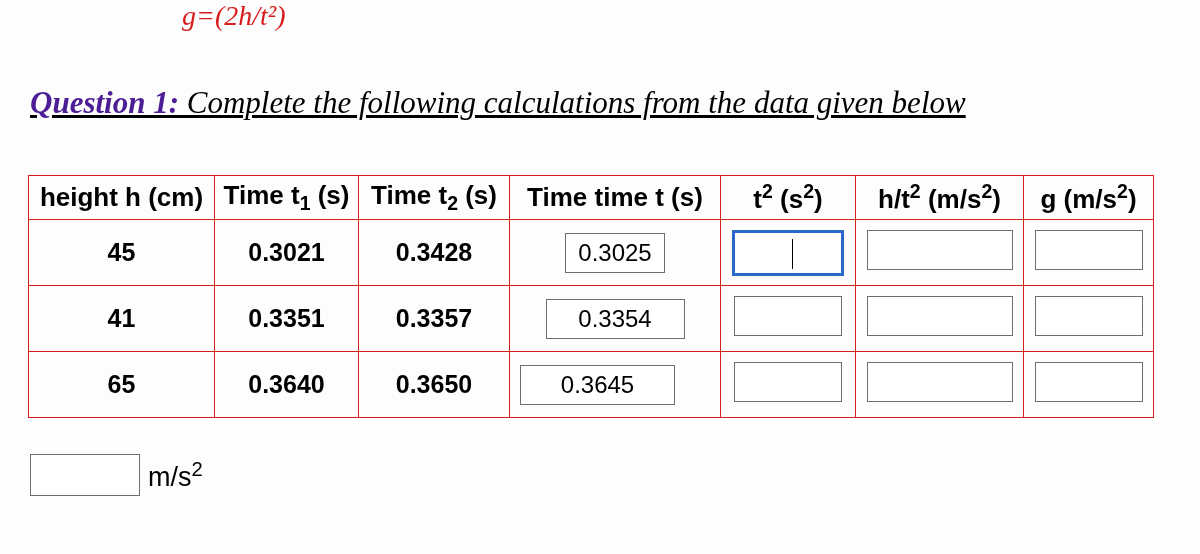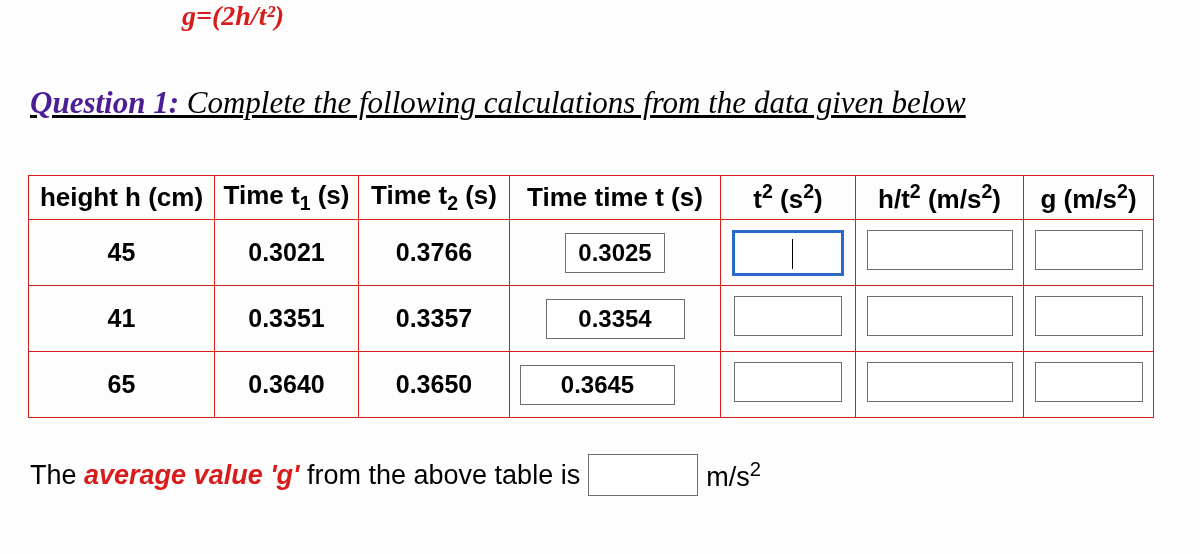--- a/index.html
+++ b/index.html
@@ -11,21 +11,21 @@
       height: 554px;
       position: relative;
       color: #000;
     }
     .formula {
       position: absolute;
       top: 0;
       left: 182px;
       color: #d81b1b;
       font-style: italic;
-      font-weight: bold;
+      font-weight: normal;
       font-size: 28px;
       font-family: Georgia, 'Times New Roman', serif;
     }
     .question-line {
       position: absolute;
       top: 85px;
       left: 30px;
       font-size: 31px;
       font-style: italic;
       text-decoration: underline;
@@ -67,21 +67,21 @@
       font-weight: bold;
       font-size: 25px;
     }
     .sub { font-size: 0.75em; vertical-align: sub; }
     .sup { font-size: 0.75em; vertical-align: super; }
     .cell-box {
       display: inline-block;
       border: 1px solid #6e6e6e;
       height: 40px;
       line-height: 38px;
-      font-weight: bold;
+      font-weight: normal;
       font-size: 24px;
       background: #fff;
       text-align: center;
     }
     .cell-box.nar  { width: 108px; }
     .cell-box.ht   { width: 146px; }
     .cell-box.g    { width: 108px; }
     .cell-box.r1mt { width: 100px; }
     .cell-box.r2mt { width: 139px; }
     .cell-box.r3mt { width: 155px; }
@@ -153,21 +153,21 @@
       </th>
       <th class="col-g">
         <span>g (m/s</span><span class="sup">2</span><span>)</span>
       </th>
     </tr>
   </thead>
   <tbody>
     <tr>
       <td>45</td>
       <td>0.3021</td>
-      <td>0.3766</td>
+      <td>0.3428</td>
       <td class="td-input">
         <span class="cell-box r1mt">0.3025</span>
       </td>
       <td class="td-input">
         <span class="focused-input"><span class="caret"></span></span>
       </td>
       <td class="td-input">
         <span class="cell-box ht"></span>
       </td>
       <td class="td-input">
@@ -205,20 +205,17 @@
         <span class="cell-box ht"></span>
       </td>
       <td class="td-input">
         <span class="cell-box g"></span>
       </td>
     </tr>
   </tbody>
 </table>
 
 <div class="avg-line">
-  <span>
-    <span>The </span><span class="hl">average value 'g'</span><span> from the above table is </span>
-  </span>
   <span class="avg-input"></span>
   <span>
     <span>m/s</span><span class="sup">2</span>
   </span>
 </div>
 
 </body></html>

